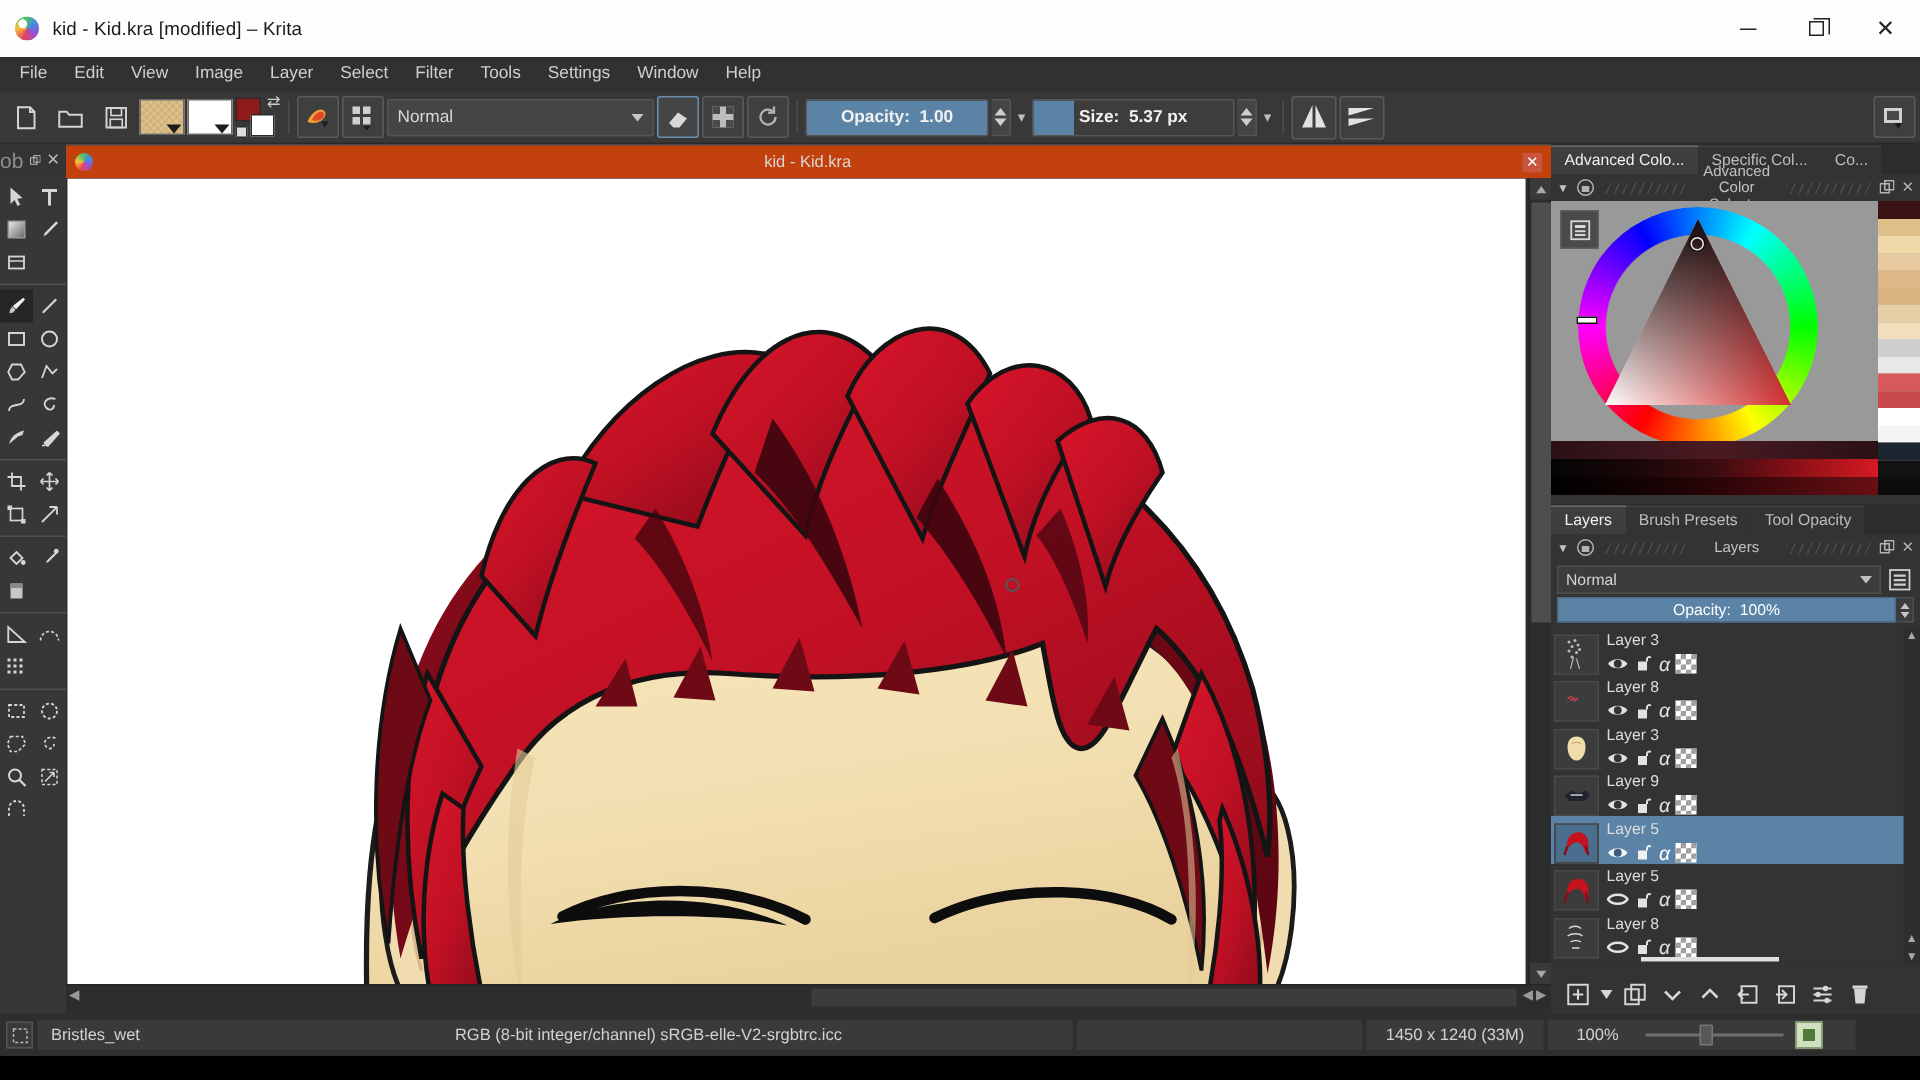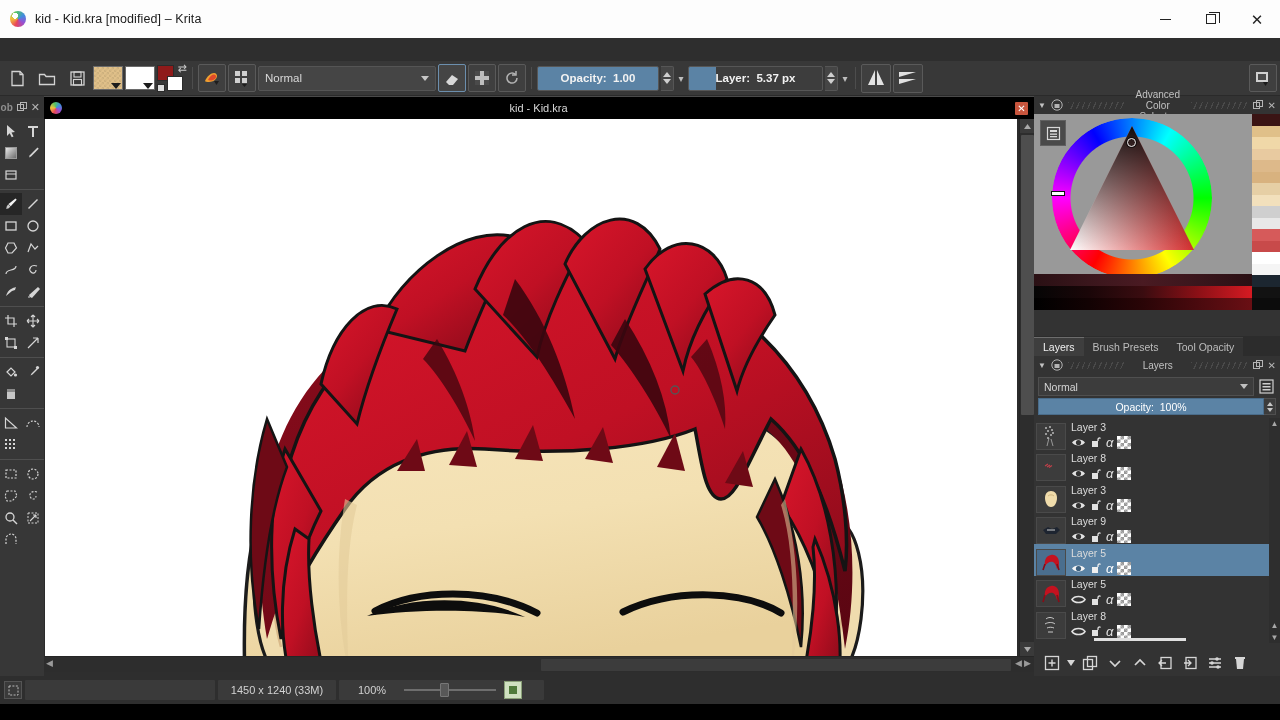--- a/index.html
+++ b/index.html
@@ -106,41 +106,41 @@
   .spinner .up { border-left: 4px solid transparent; border-right: 4px solid transparent; border-bottom: 5px solid #cfcfcf; margin: 0 auto; }
   .spinner .dn { border-left: 4px solid transparent; border-right: 4px solid transparent; border-top: 5px solid #cfcfcf; margin: 0 auto; }
   .dotbtn { width: 10px; height: 25px; display:flex; align-items:center; justify-content:center; color:#bdbdbd; font-size:10px; flex:0 0 auto;}
 
   
   #lefthdr {
     position: absolute; left: 0; top: 96px; width: 44px; height: 22px;
     background: #343434; display: flex; align-items: center; justify-content: flex-end;
     gap: 4px; padding-right: 4px; overflow: hidden;
   }
-  #lefthdr .hlbl { font-size: 10px; color: #8e8e8e; font-weight: bold; }
+  #lefthdr .hlbl { font-size: 14px; color: #8e8e8e; }
   #toolbox {
     position: absolute; left: 0; top: 118px; width: 44px; height: 558px;
     background: #373737; padding: 2px 0 0 0;
     display: flex; flex-wrap: wrap; align-content: flex-start;
   }
   .tool {
     width: 22px; height: 22px; display: flex; align-items: center; justify-content: center;
     color: #d2d2d2;
   }
   .tool.sel { background: #262626; }
   .tool svg { display: block; }
   .tool-sep { width: 44px; height: 1px; background: #4f4f4f; margin: 3px 0; }
 
   
   #canvas-tabbar {
     position: absolute; left: 44px; top: 96px; width: 990px; height: 23px;
     background: #2f2f2f; display: flex; align-items: center;
   }
   #canvas-tab {
-    width: 100%; height: 23px; background: #000000; display: flex; align-items: center;
+    width: 100%; height: 23px; background: #c2410c; display: flex; align-items: center;
     padding: 0 6px; border-top: 1px solid #4a4a4a;
   }
   #canvas-tab .ctico {
     width: 12px; height: 12px; border-radius: 50%;
     background: conic-gradient(from 200deg, #e8445a, #f3c13a, #55c463, #3f8de0, #9a4fd1, #e8445a);
     flex: 0 0 auto;
   }
   #canvas-tab .cttitle { flex: 1; text-align: center; font-size: 11px; color: #d8d8d8; }
   #canvas-tab .ctclose {
     width: 13px; height: 13px; background: #c8553d; color: #fff; font-size: 10px; line-height: 13px;
@@ -304,20 +304,33 @@
         </div>
       <div class="wbtn">
           <span class="glyph-max"></span>
         </div>
       <div class="wbtn close">
           <span class="glyph-close">✕</span>
         </div>
     </div>
   </div>
 
+  <div id="menubar">
+    <div class="mi">File</div>
+    <div class="mi">Edit</div>
+    <div class="mi">View</div>
+    <div class="mi">Image</div>
+    <div class="mi">Layer</div>
+    <div class="mi">Select</div>
+    <div class="mi">Filter</div>
+    <div class="mi">Tools</div>
+    <div class="mi">Settings</div>
+    <div class="mi">Window</div>
+    <div class="mi">Help</div>
+  </div>
 
   <div id="toolbar">
     <div class="tbtn">
       <svg width="17" height="17" viewBox="0 0 17 17">
           <path d="M3 1.5h8l3 3v11H3z" fill="none" stroke="#d3d3d3" stroke-width="1.3"></path>
           <path d="M11 1.5v3.2h3" fill="none" stroke="#d3d3d3" stroke-width="1.3"></path>
         </svg>
     </div>
     <div class="tbtn">
       <svg width="18" height="17" viewBox="0 0 18 17">
@@ -394,21 +407,21 @@
       </div>
     </div>
     <div class="spinner">
         <div class="up"></div>
         <div class="dn"></div>
       </div>
     <div class="dotbtn">▾</div>
     <div class="slider-field" style="width:135px">
       <div class="fill" style="width:27px"></div>
       <div class="txt">
-        <span>Layer:</span>&nbsp;&nbsp;<span>5.37 px</span>
+        <span>Size:</span>&nbsp;&nbsp;<span>5.37 px</span>
       </div>
     </div>
     <div class="spinner">
         <div class="up"></div>
         <div class="dn"></div>
       </div>
     <div class="dotbtn">▾</div>
     <div class="tbsep"></div>
     <div class="tbtn framed" style="width:30px;height:29px">
       <svg width="22" height="18" viewBox="0 0 22 18">
@@ -748,20 +761,25 @@
   </div>
   <div id="hscroll">
     <div class="arr-l">◀</div>
     <div class="thumb"></div>
     <div class="arr-r">◀</div>
     <div class="arr-r2">▶</div>
   </div>
 
   <div id="rightdock">
 
+    <div class="dock-tabs">
+      <div class="dock-tab active">Advanced Colo...</div>
+      <div class="dock-tab">Specific Col...</div>
+      <div class="dock-tab">Co...</div>
+    </div>
     <div class="dock-title">
       <span style="color:#c2c2c2;font-size:8px">▼</span>
       <svg width="12" height="12" viewBox="0 0 12 12">
           <circle cx="6" cy="6" r="5.2" fill="none" stroke="#b3b3b3"></circle>
           <rect x="3.5" y="5" width="5" height="4" fill="#b3b3b3"></rect>
         </svg>
       <span class="hatch"></span>
       <span class="ttl">Advanced Color Selector</span>
       <span class="hatch"></span>
       <svg width="10" height="10" viewBox="0 0 10 10">
@@ -1141,20 +1159,24 @@
       </div>
     </div>
   </div>
 
   <div id="statusbar">
     <div class="sbbtn">
         <svg width="11" height="11" viewBox="0 0 11 11">
           <rect x="1" y="1" width="9" height="9" fill="none" stroke="#b9b9b9" stroke-dasharray="2 1.4"></rect>
         </svg>
       </div>
+    <div class="sbcell" style="width:690px">
+      <span>Bristles_wet</span>
+      <span style="margin-left:210px">RGB (8-bit integer/channel)  sRGB-elle-V2-srgbtrc.icc</span>
+    </div>
     <div class="sbcell" style="width:190px"></div>
     <div class="sbcell" style="width:118px;justify-content:center">1450 x 1240 (33M)</div>
     <div class="sbcell" style="width:205px;gap:8px">
       <span style="width:48px;text-align:center">100%</span>
       <span id="zoomslider">
         <span class="track"></span>
         <span class="knob"></span>
       </span>
       <span class="sbbtn" style="background:#cfe0c0;border-color:#8aa078">
           <svg width="10" height="10" viewBox="0 0 10 10">

